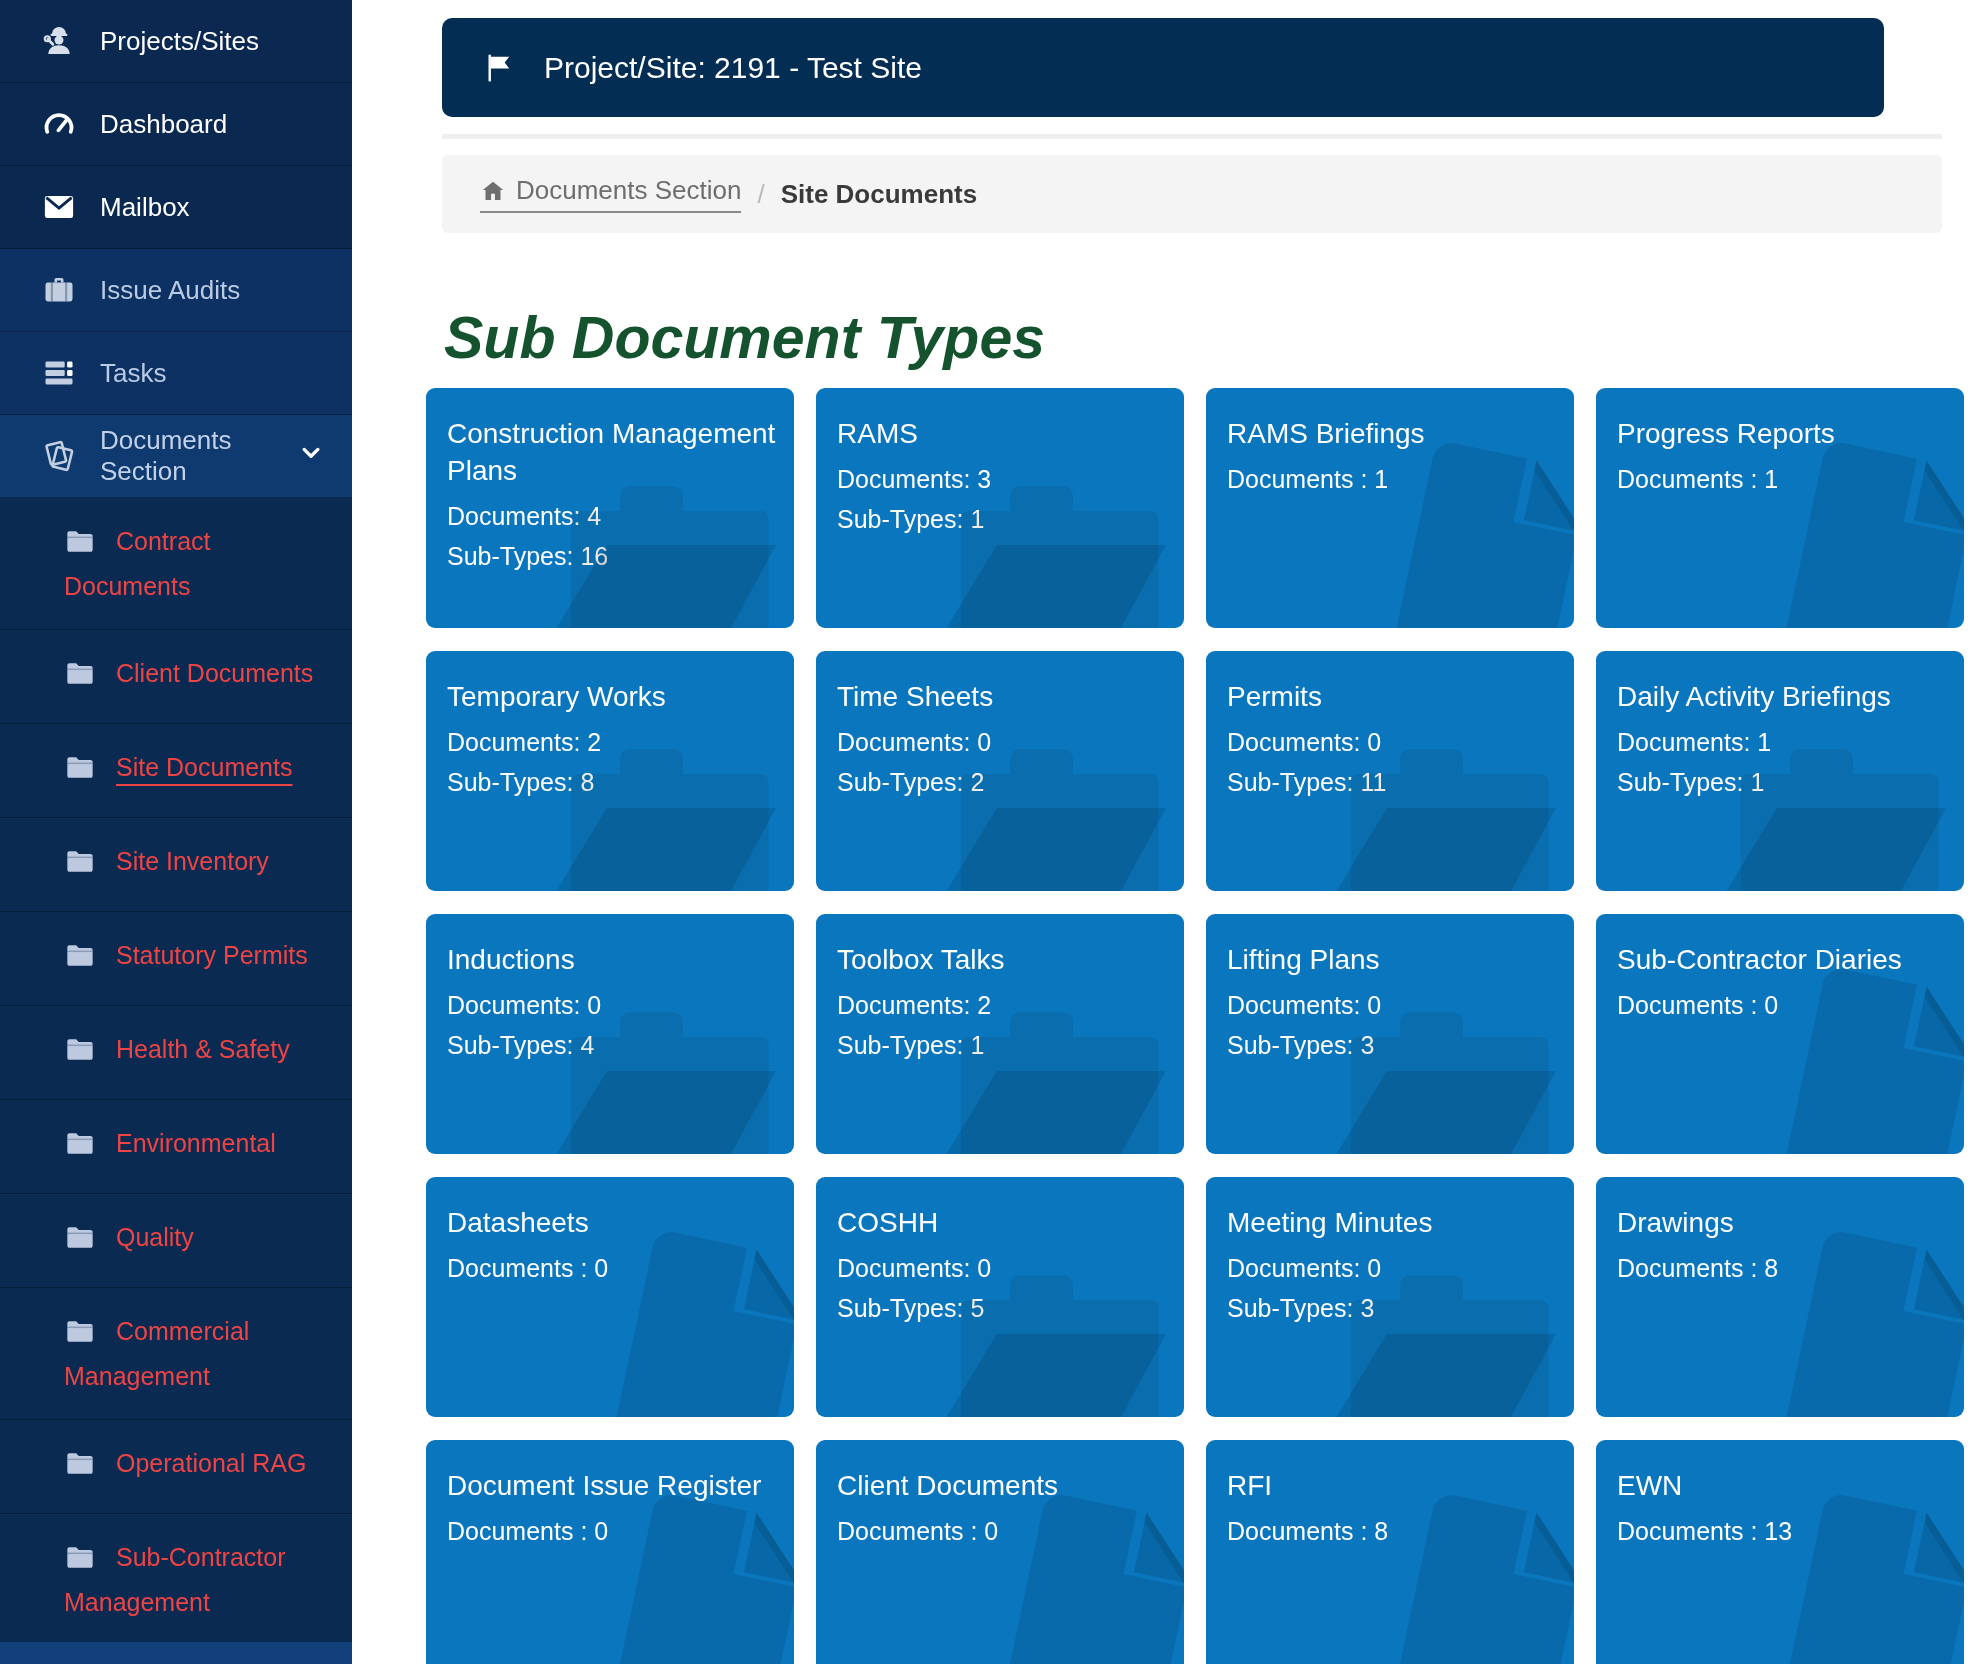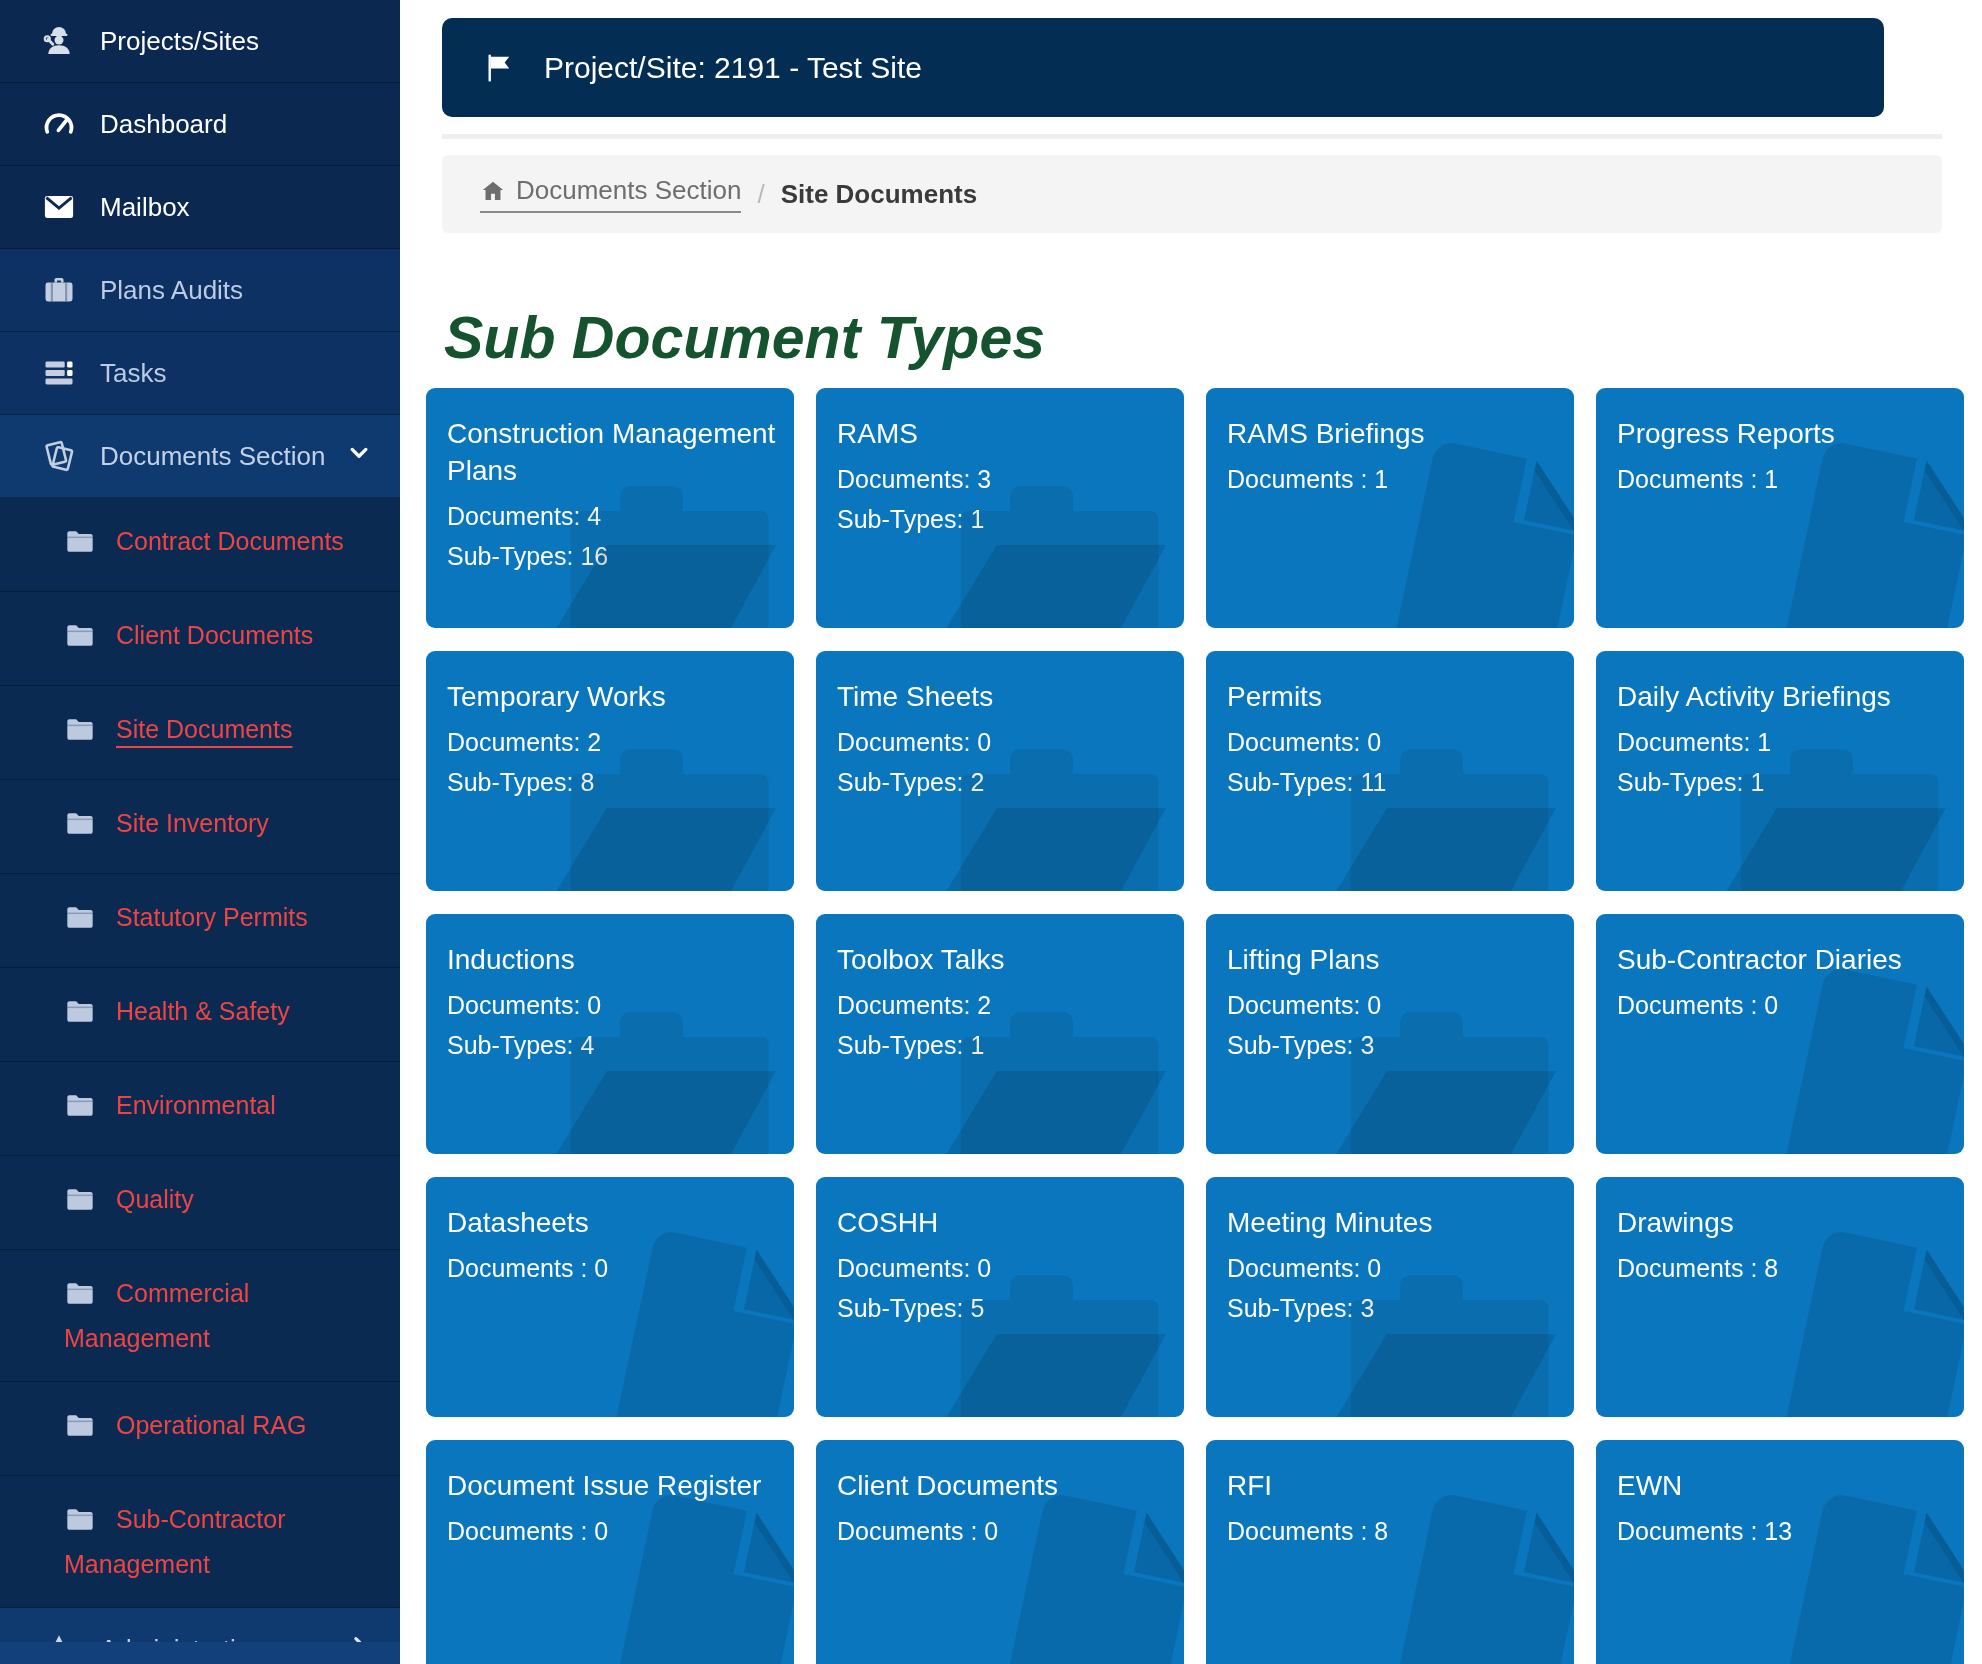--- a/index.html
+++ b/index.html
@@ -3,21 +3,21 @@
 <meta charset="utf-8">
 <style>
   html,body{margin:0;padding:0;}
   body{
     width:1982px;height:1664px;position:relative;overflow:hidden;
     background:#ffffff;font-family:"Liberation Sans",sans-serif;
     -webkit-font-smoothing:antialiased;
   }
   
   .sidebar{
-    position:absolute;left:0;top:0;width:400px;height:1664px;
+    position:absolute;left:0;top:0;width:352px;height:1664px;
     background:#0C2C58;overflow:hidden;
   }
   .sb-item{
     position:relative;display:flex;align-items:center;
     min-height:83px;padding:0 44px 0 40px;box-sizing:border-box;
     color:#FFFFFF;font-size:26px;cursor:pointer;
     border-bottom:1px solid rgba(0,0,0,0.28);
   }
   .sb-item .ico{width:38px;height:38px;flex:0 0 38px;margin-right:22px;display:flex;align-items:center;justify-content:center;}
   .sb-item .ico svg{width:36px;height:36px;}
@@ -110,21 +110,21 @@
       </div>
       <div class="sb-item v-light">
         <span class="ico">
           <svg viewBox="0 0 24 24" fill="#C3CFE0">
             <path d="M9 7V5.2C9 4.5 9.5 4 10.2 4h3.6c.7 0 1.2.5 1.2 1.2V7h-1.7V5.7h-2.6V7z"></path>
             <rect x="3" y="7" width="18" height="12.6" rx="1.6"></rect>
             <rect x="6.5" y="7" width="1.5" height="12.6" fill="#0C2D5A" opacity=".35"></rect>
             <rect x="16" y="7" width="1.5" height="12.6" fill="#0C2D5A" opacity=".35"></rect>
           </svg>
         </span>
-        <span>Plans Audits</span>
+        <span>Issue Audits</span>
       </div>
       <div class="sb-item v-light">
         <span class="ico">
           <svg viewBox="0 0 24 24" fill="#C3CFE0">
             <rect x="3" y="4.4" width="12.8" height="4" rx="0.9"></rect>
             <rect x="17.4" y="4.4" width="3.6" height="4" rx="0.9" fill="#FFFFFF"></rect>
             <rect x="3" y="10" width="12.8" height="4" rx="0.9"></rect>
             <rect x="17.4" y="10" width="3.6" height="4" rx="0.9" fill="#FFFFFF"></rect>
             <rect x="3" y="15.6" width="18" height="4" rx="0.9"></rect>
           </svg>

